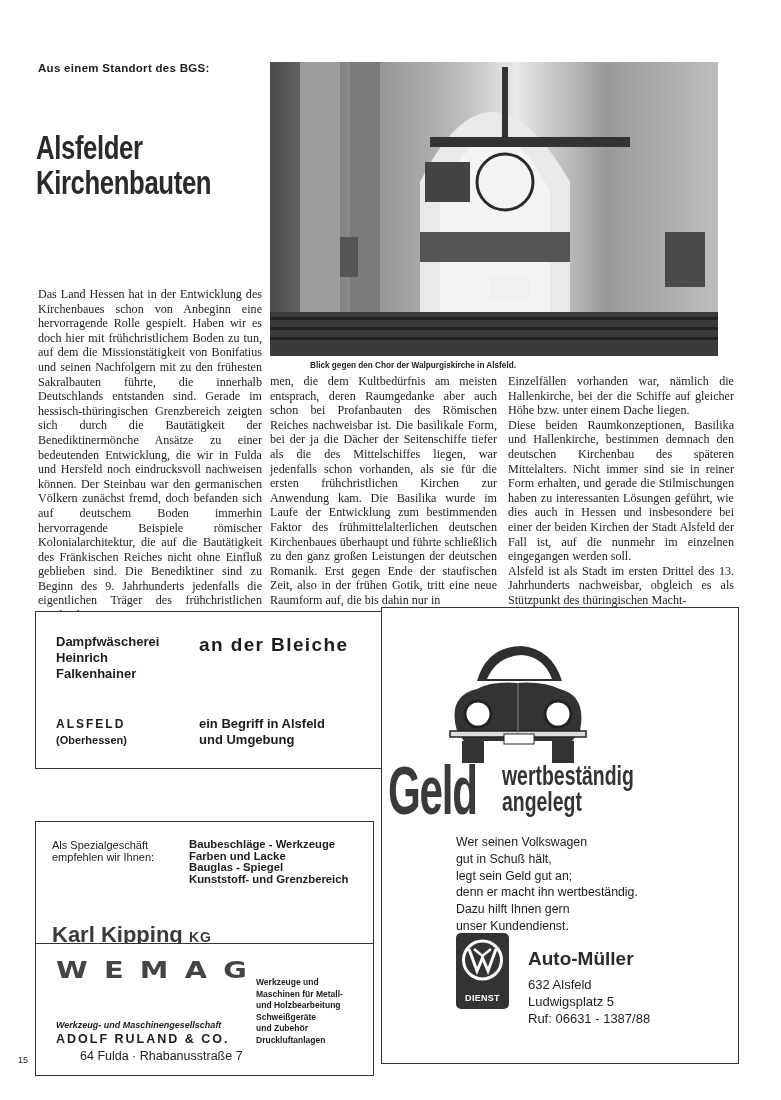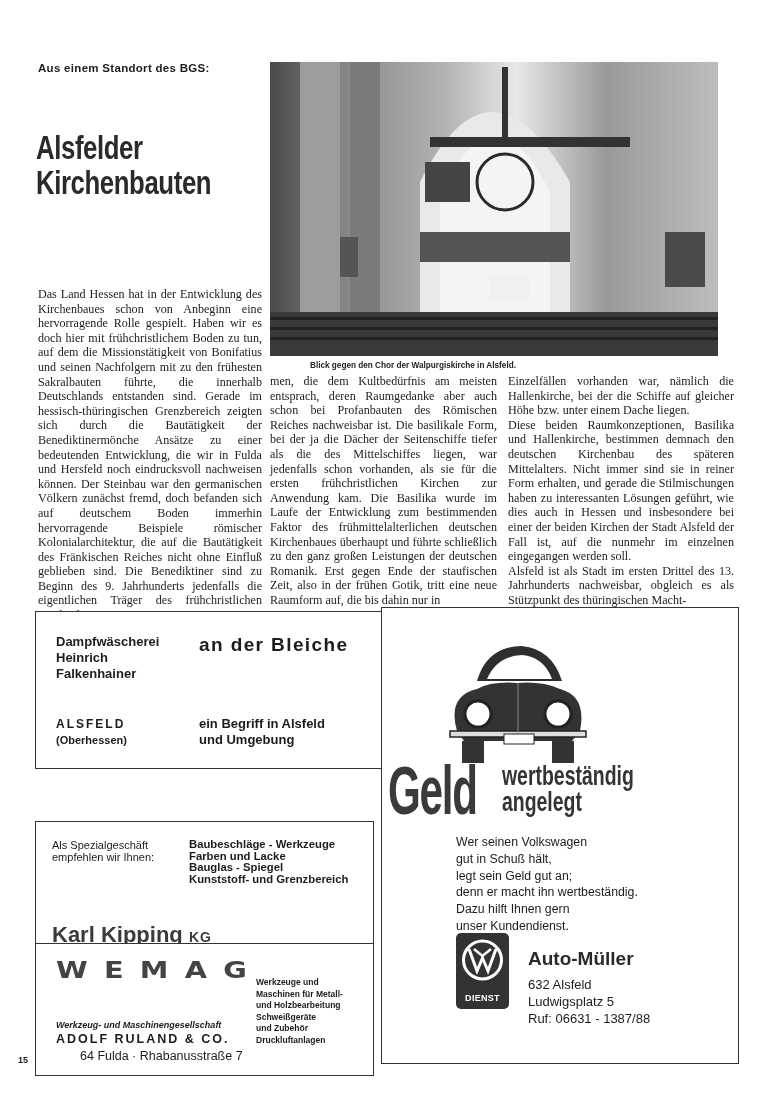--- a/index.html
+++ b/index.html
@@ -15,21 +15,21 @@
   .col1 { left: 38px; top: 287px; width: 224px; }
   .col2 { left: 270px; top: 374px; width: 227px; }
   .col3 { left: 493px; top: 374px; width: 226px; margin-left: 15px; }
   .photo { left: 270px; top: 62px; width: 448px; height: 294px; background: #666; overflow: hidden; }
   .caption { left: 270px; top: 361px; font-size: 8.2px; font-weight: bold; color: #222; padding-left: 40px; }
   .box { border: 1.5px solid #333; background: #fff; }
   .ad1 { left: 35px; top: 611px; width: 337px; height: 156px; padding-left: 48px; }
   .ad2 { left: 35px; top: 777px; width: 337px; height: 156px; margin-top: 44px; }
   .ad3 { left: 35px; top: 943px; width: 337px; height: 131px; }
   .ad4 { left: 381px; top: 607px; width: 336px; height: 455px; padding-left: 20px; }
-  .pagenum { left: 18px; top: 1055px; font-size: 9px; font-weight: bold; }
+  .pagenum { left: 18px; top: 1055px; font-size: 9px; font-weight: normal; }
   .b { font-weight: bold; }
 </style>
 </head>
 <body>
 
 <div class="abs sans kicker">Aus einem Standort des BGS:</div>
 <div class="abs headline">
   <div>Alsfelder</div>
   <div>Kirchenbauten</div>
 </div>

